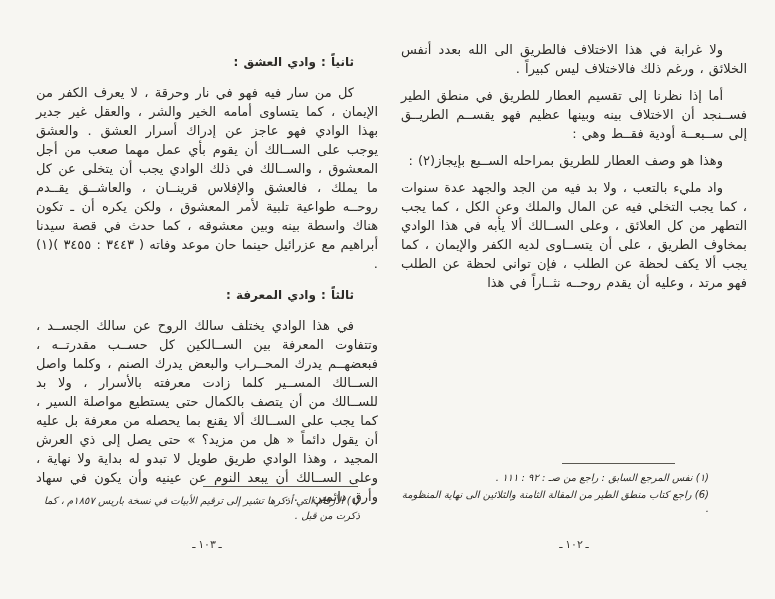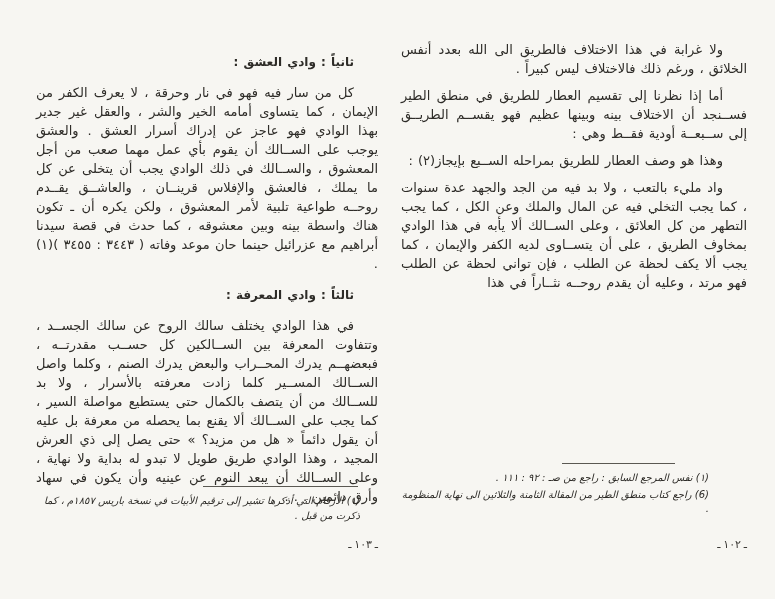--- a/index.html
+++ b/index.html
@@ -68,21 +68,21 @@
   .fn-lines { text-align: right; }
   .page.left  .fn-lines { padding-right: 18px; padding-left: 2px; font-style: italic; }
   .page.right .fn-lines { padding-right: 38px; }
   .footnote-line { margin-bottom: 2px; }
 
   .pageno {
     position: absolute;
     top: 498px;
     right: 0;
     left: 0;
-    text-align: right;
+    text-align: center;
     font-size: 11px;
     color: #3a3834;
     letter-spacing: 2px;
     font-family: Liberation Serif, serif;
   }
 </style>
 </head>
 <body>
 
 <div class="spread">

